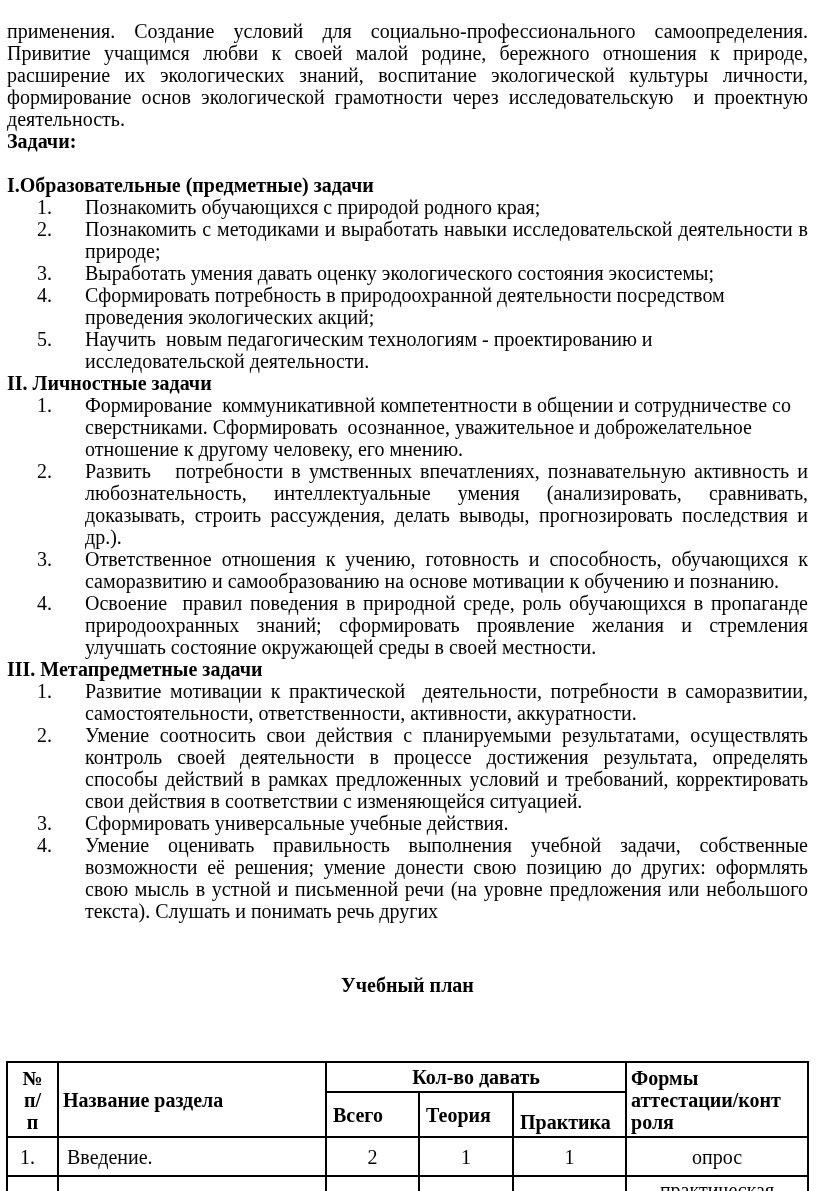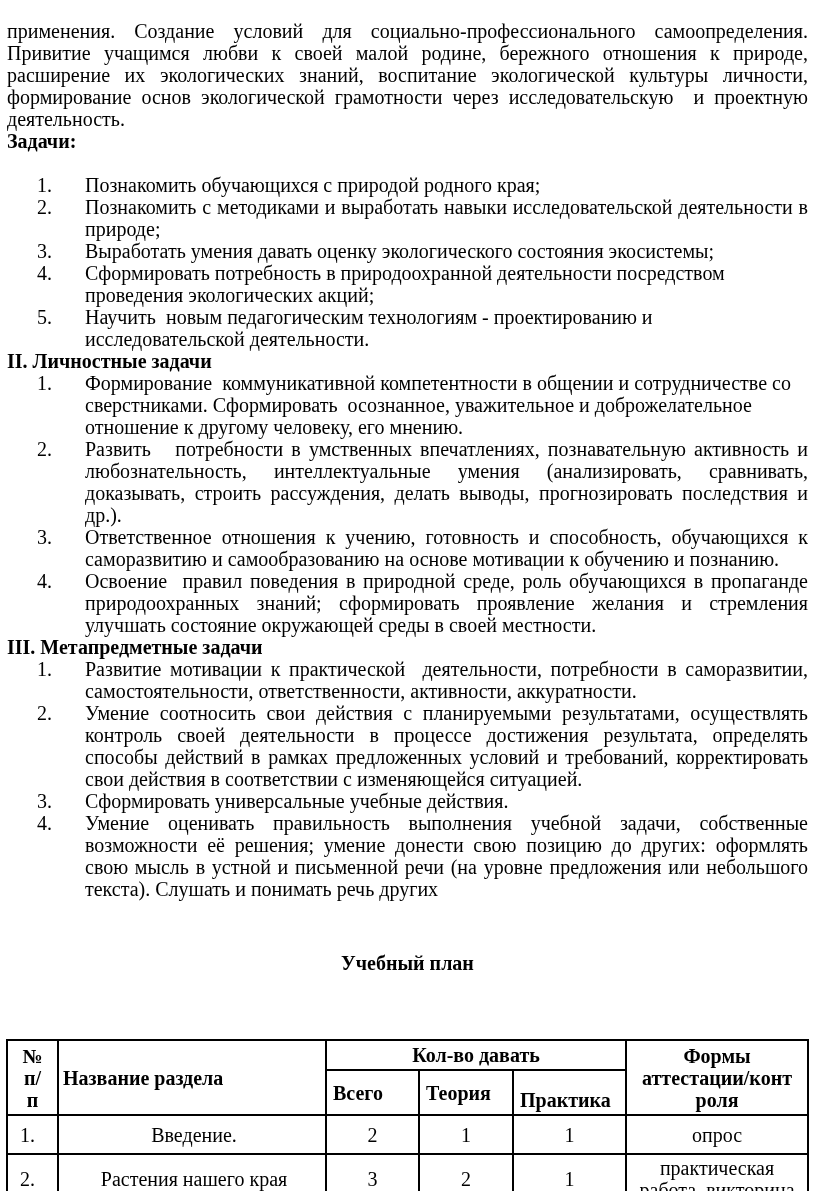--- a/index.html
+++ b/index.html
@@ -27,35 +27,36 @@
   .plan th { font-weight: 700; }
   .plan tr.h1 { height: 30px; }
   .plan tr.h2 { height: 45px; }
   .plan tr.r1 { height: 39px; }
   .plan tr.r2 { height: 48px; }
   th.col-num { white-space: pre-line; text-align: center; }
   th.col-name { text-align: left; }
   th.col-hours { text-align: center; }
   th.sub { text-align: left; padding-left: 6px; }
   th.sub-practice { vertical-align: bottom; padding-bottom: 3px; }
-  th.col-forms { white-space: pre-line; text-align: center; border-radius: 18px; }
+  th.col-forms { white-space: pre-line; text-align: left; border-radius: 18px; }
   td.cell-num { text-align: left; padding-left: 12px; }
-  td.cell-name { text-align: center; padding-left: 8px; border-radius: 13px; }
+  td.cell-name { text-align: left; padding-left: 8px; border-radius: 13px; }
   td.cell-val { text-align: center; }
   td.cell-form { text-align: center; white-space: pre-line; }
 </style>
 </head>
 <body>
 
 <div class="page">
 
   <p class="para">применения. Создание условий для социально-профессионального самоопределения. Привитие учащимся любви к своей малой родине, бережного отношения к природе, расширение их экологических знаний, воспитание экологической культуры личности, формирование основ экологической грамотности через исследовательскую  и проектную деятельность.</p>
   <p class="para bold">Задачи:</p>
   <div class="spacer"></div>
 
+  <p class="section-heading">I.Образовательные (предметные) задачи</p>
   <div class="list">
     <div class="item">
       <span class="marker">1.</span>
       <span class="text">Познакомить обучающихся с природой родного края;</span>
     </div>
     <div class="item">
       <span class="marker">2.</span>
       <span class="text">Познакомить с методиками и выработать навыки исследовательской деятельности в природе;</span>
     </div>
     <div class="item">

